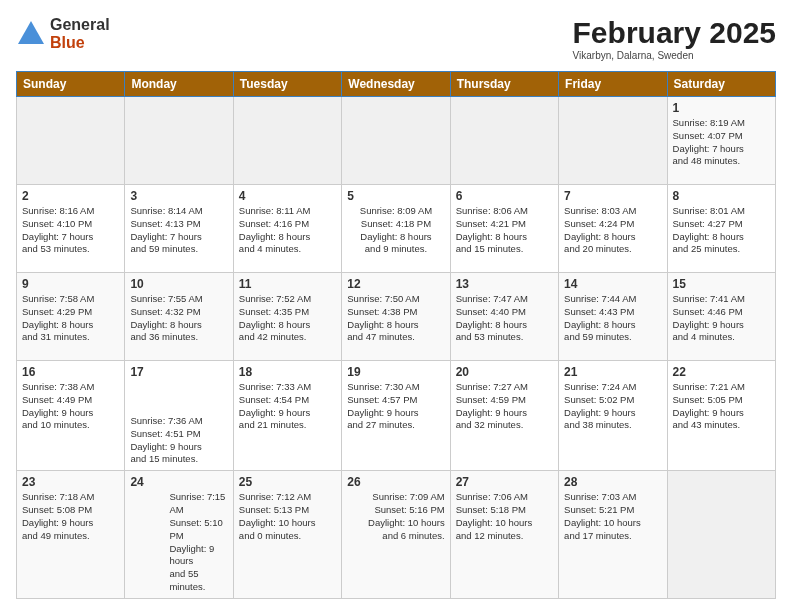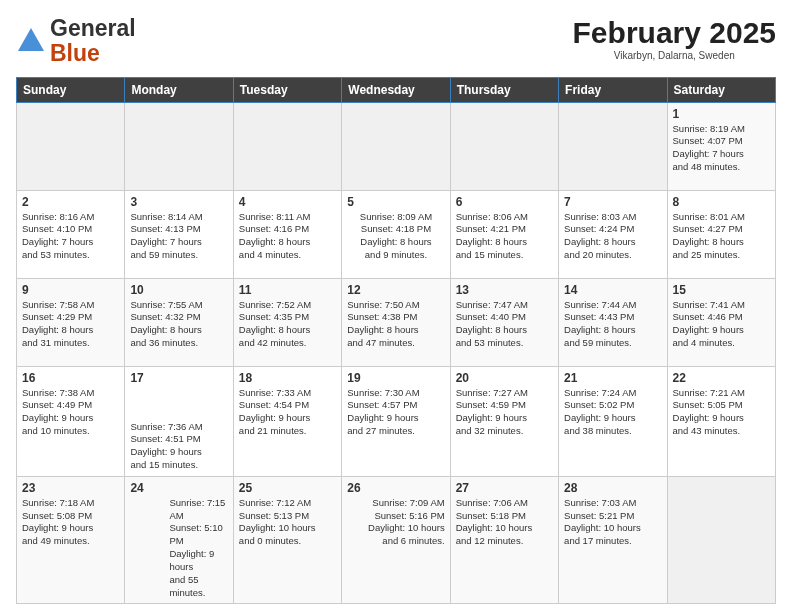--- a/index.html
+++ b/index.html
@@ -23,54 +23,54 @@
       align-items: flex-start;
       margin-bottom: 10px;
     }
     .logo {
       display: flex;
       align-items: center;
     }
     .logo-text {
       display: flex;
       flex-direction: column;
-      font-size: 23px;
+      font-size: 16px;
       font-weight: bold;
       color: #333;
       line-height: 1.1;
     }
     .logo-text span:first-child { color: #333; }
     .logo-text span:last-child { color: #c2410c; }
     .logo-icon {
       width: 30px;
       height: 30px;
       margin-right: 4px;
     }
     .title-block {
-      text-align: center;
+      text-align: left;
     }
     .title-block h1 {
       font-size: 30px;
       font-weight: bold;
       color: #222;
     }
     .title-block h2 {
       font-size: 10px;
       font-weight: normal;
       color: #444;
     }
     .calendar {
       flex: 1;
       border: 1px solid #ccc;
       border-collapse: collapse;
       width: 100%;
       table-layout: fixed;
     }
     .calendar thead tr th {
-      background: #404040;
+      background: #a16207;
       color: #fff;
       font-size: 12px;
       padding: 5px 6px;
       text-align: left;
       border: 1px solid #3a7fc0;
       font-weight: bold;
     }
     .calendar tbody tr td {
       border: 1px solid #ccc;
       vertical-align: top;

